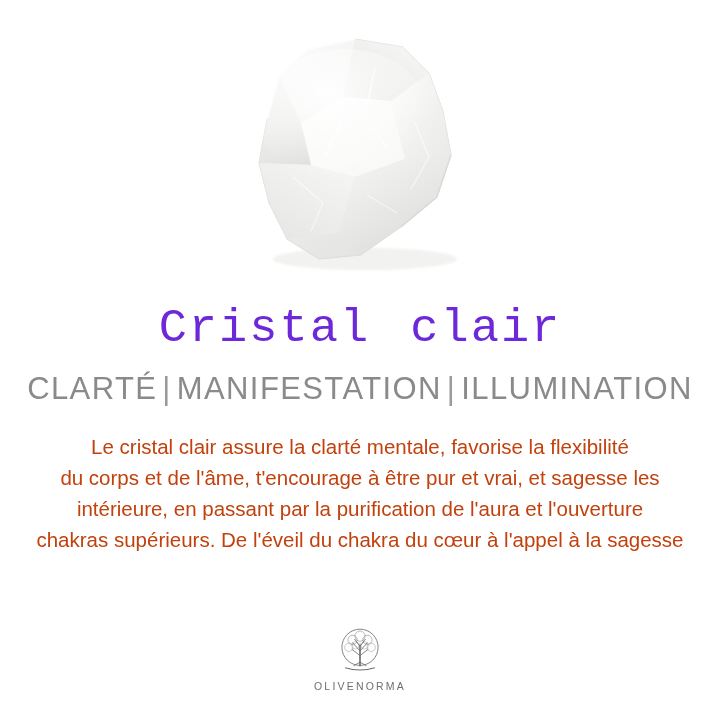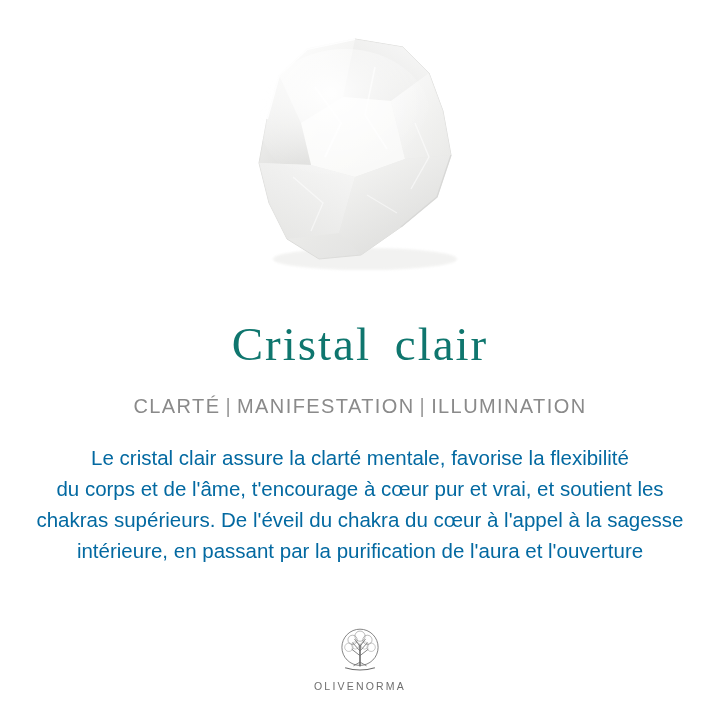--- a/index.html
+++ b/index.html
@@ -43,54 +43,54 @@
     position: absolute;
     left: 0;
     top: 0;
     width: 300px;
     height: 250px;
     filter: blur(0.3px);
   }
 
   
   .title {
-    font-family: Liberation Serif, serif;
+    font-family: Liberation Mono, monospace;
     font-size: 47px;
-    color: #0f766e;
+    color: #6d28d9;
     letter-spacing: 2px;
     word-spacing: 10px;
-    margin-top: 24px;
+    margin-top: 8px;
     font-weight: normal;
     line-height: 1.1;
     text-align: center;
   }
 
   
   .keywords {
-    margin-top: 24px;
-    font-size: 20px;
+    margin-top: 16px;
+    font-size: 31px;
     color: #8a8a8a;
     letter-spacing: 1.4px;
     text-align: center;
     font-weight: 300;
     white-space: nowrap;
   }
   .kw-sep {
     color: #9a9a9a;
     padding: 0 5px;
   }
 
   
   .description {
     margin-top: 24px;
     width: 690px;
     text-align: center;
     font-size: 20.5px;
     line-height: 1.52;
-    color: #0369a1;
+    color: #c2410c;
     font-family: "Liberation Sans", sans-serif;
   }
   .description span {
     display: block;
   }
 
   
   .logo-area {
     position: absolute;
     bottom: 28px;
@@ -177,23 +177,23 @@
   </div>
 
   <div class="title">Cristal clair</div>
 
   <div class="keywords">
     <span>CLARTÉ</span><span class="kw-sep">|</span><span>MANIFESTATION</span><span class="kw-sep">|</span><span>ILLUMINATION</span>
   </div>
 
   <div class="description">
     <span>Le cristal clair assure la clarté mentale, favorise la flexibilité</span>
-    <span>du corps et de l'âme, t'encourage à cœur pur et vrai, et soutient les</span>
+    <span>du corps et de l'âme, t'encourage à être pur et vrai, et sagesse les</span>
+    <span>intérieure, en passant par la purification de l'aura et l'ouverture</span>
     <span>chakras supérieurs. De l'éveil du chakra du cœur à l'appel à la sagesse</span>
-    <span>intérieure, en passant par la purification de l'aura et l'ouverture</span>
   </div>
 
   <div class="logo-area">
     <svg class="logo-mark" viewBox="0 0 60 56" xmlns="http://www.w3.org/2000/svg">
       <g stroke="#6e6e6e" fill="none" stroke-width="0.9">
         <circle cx="30" cy="24" r="19.5"></circle>
 
         <circle cx="22" cy="16" r="5" opacity="0.55"></circle>
         <circle cx="30" cy="12" r="5.5" opacity="0.55"></circle>
         <circle cx="38" cy="16" r="5" opacity="0.55"></circle>

